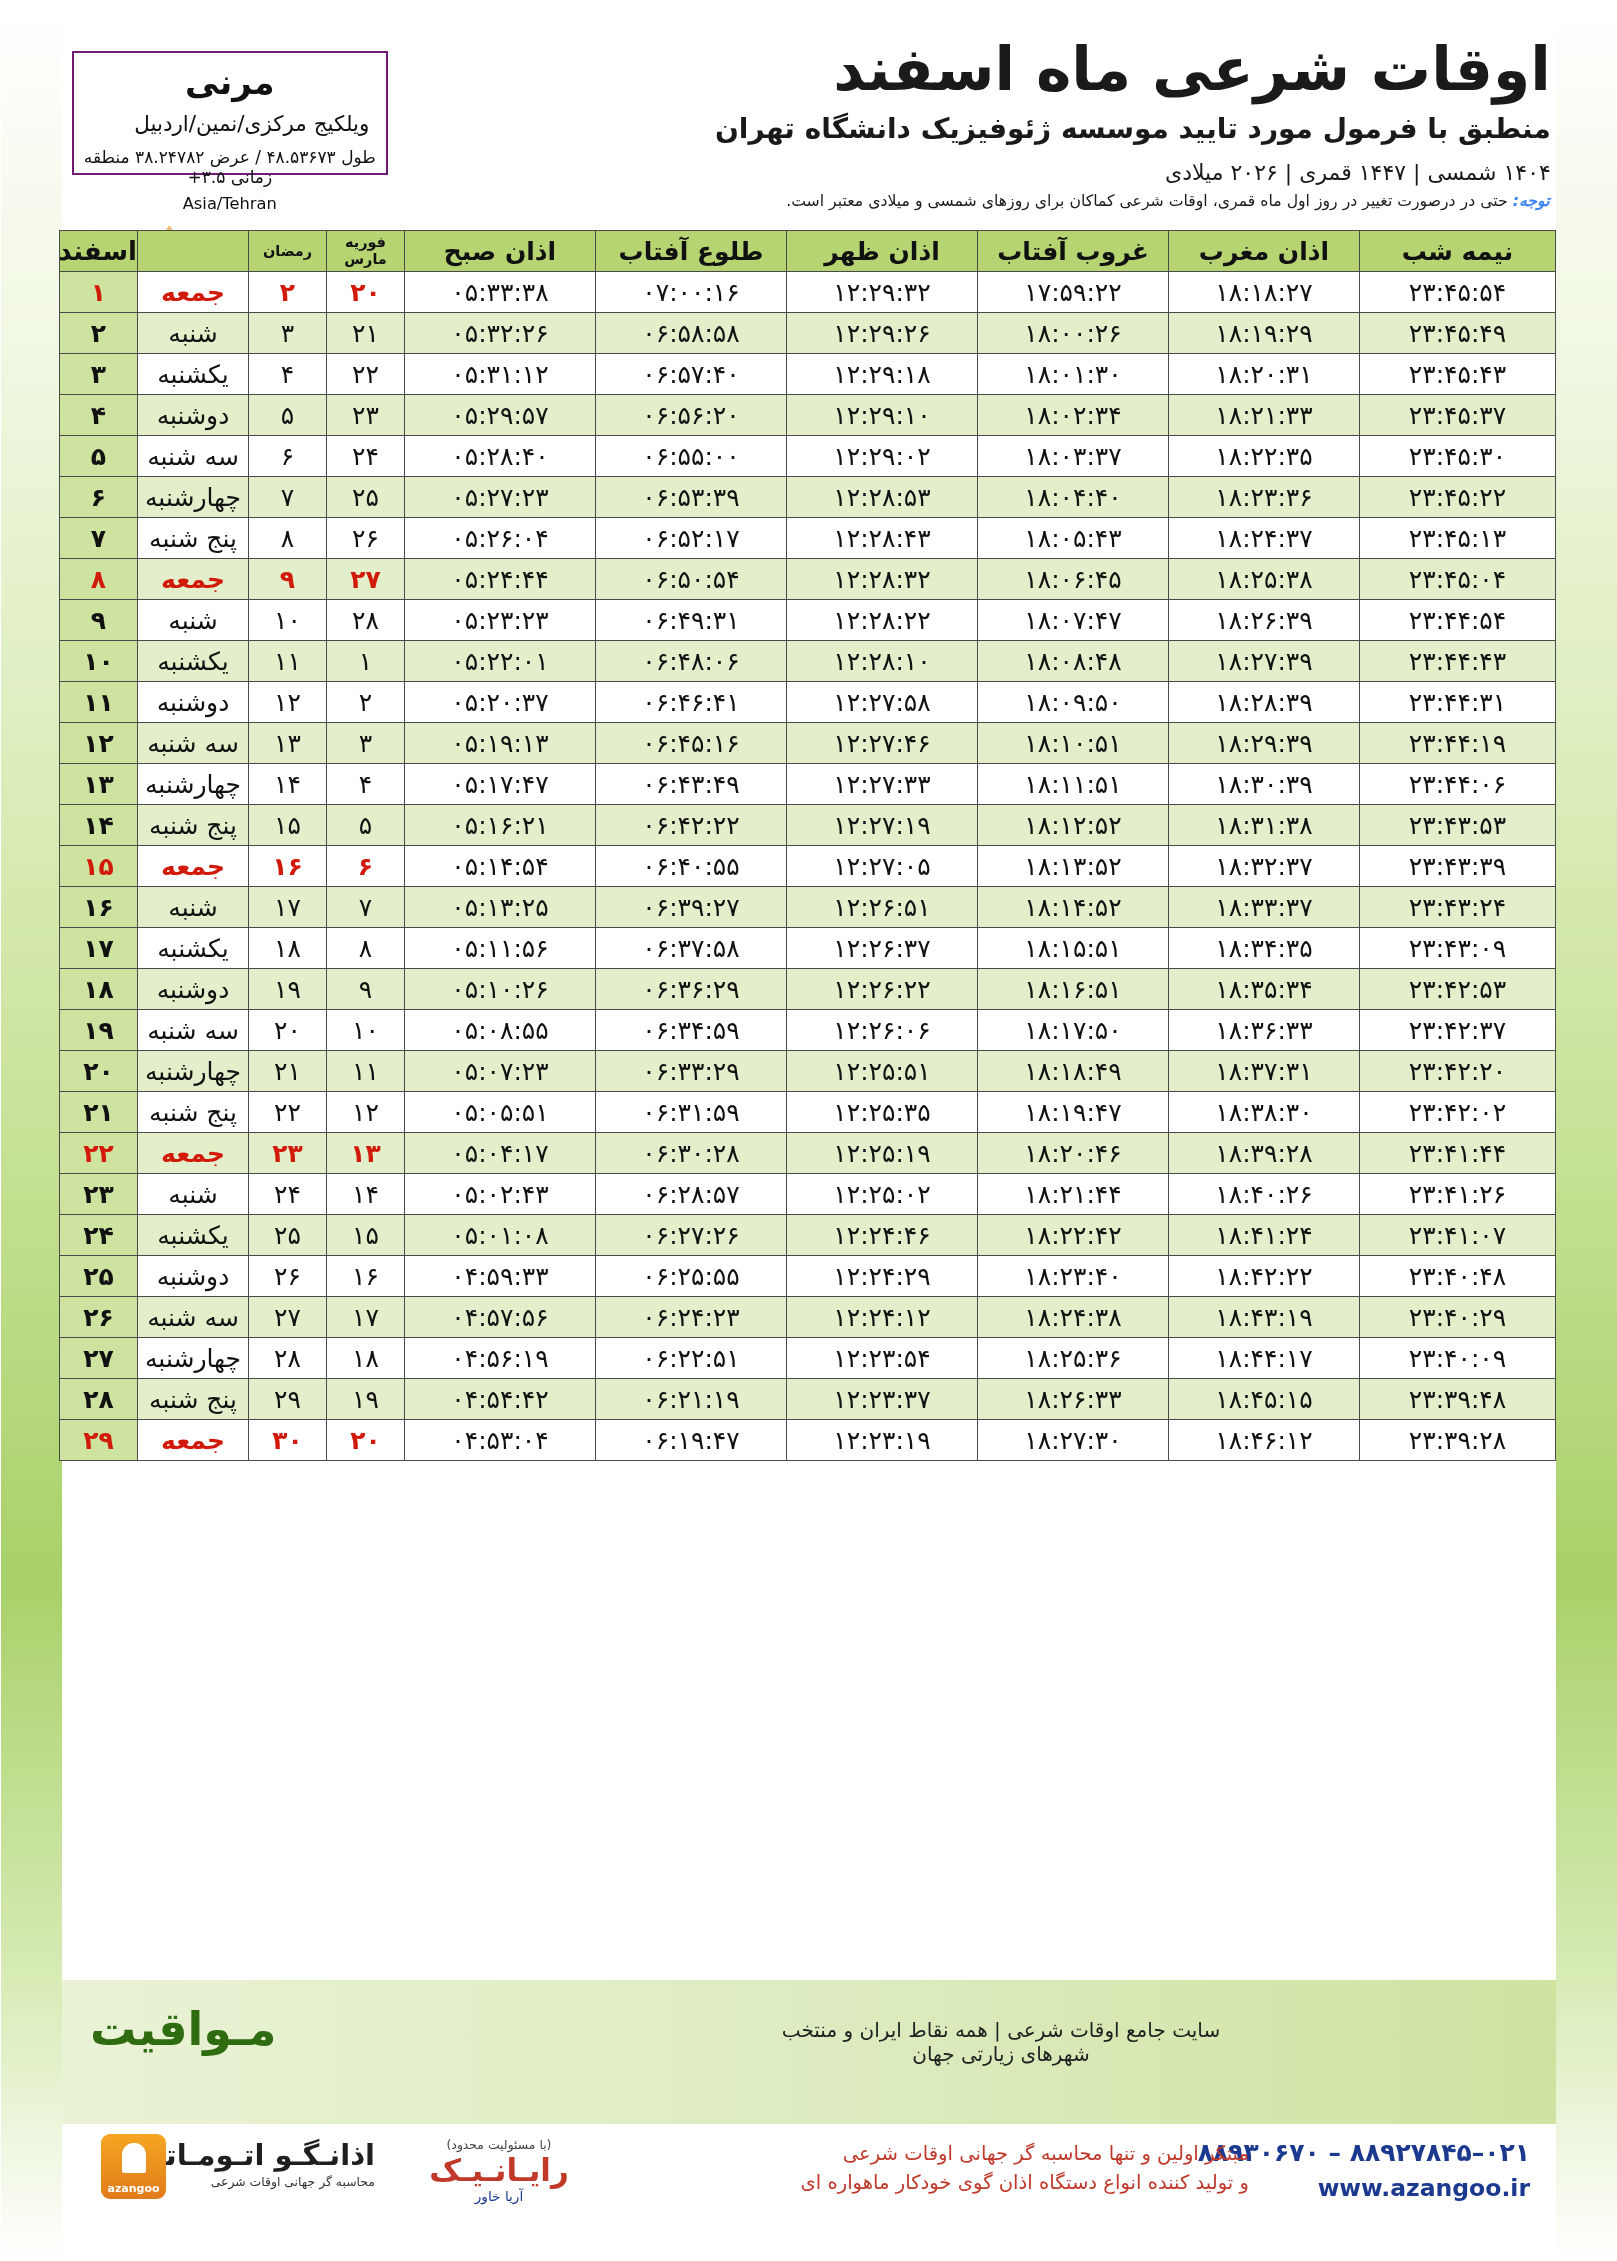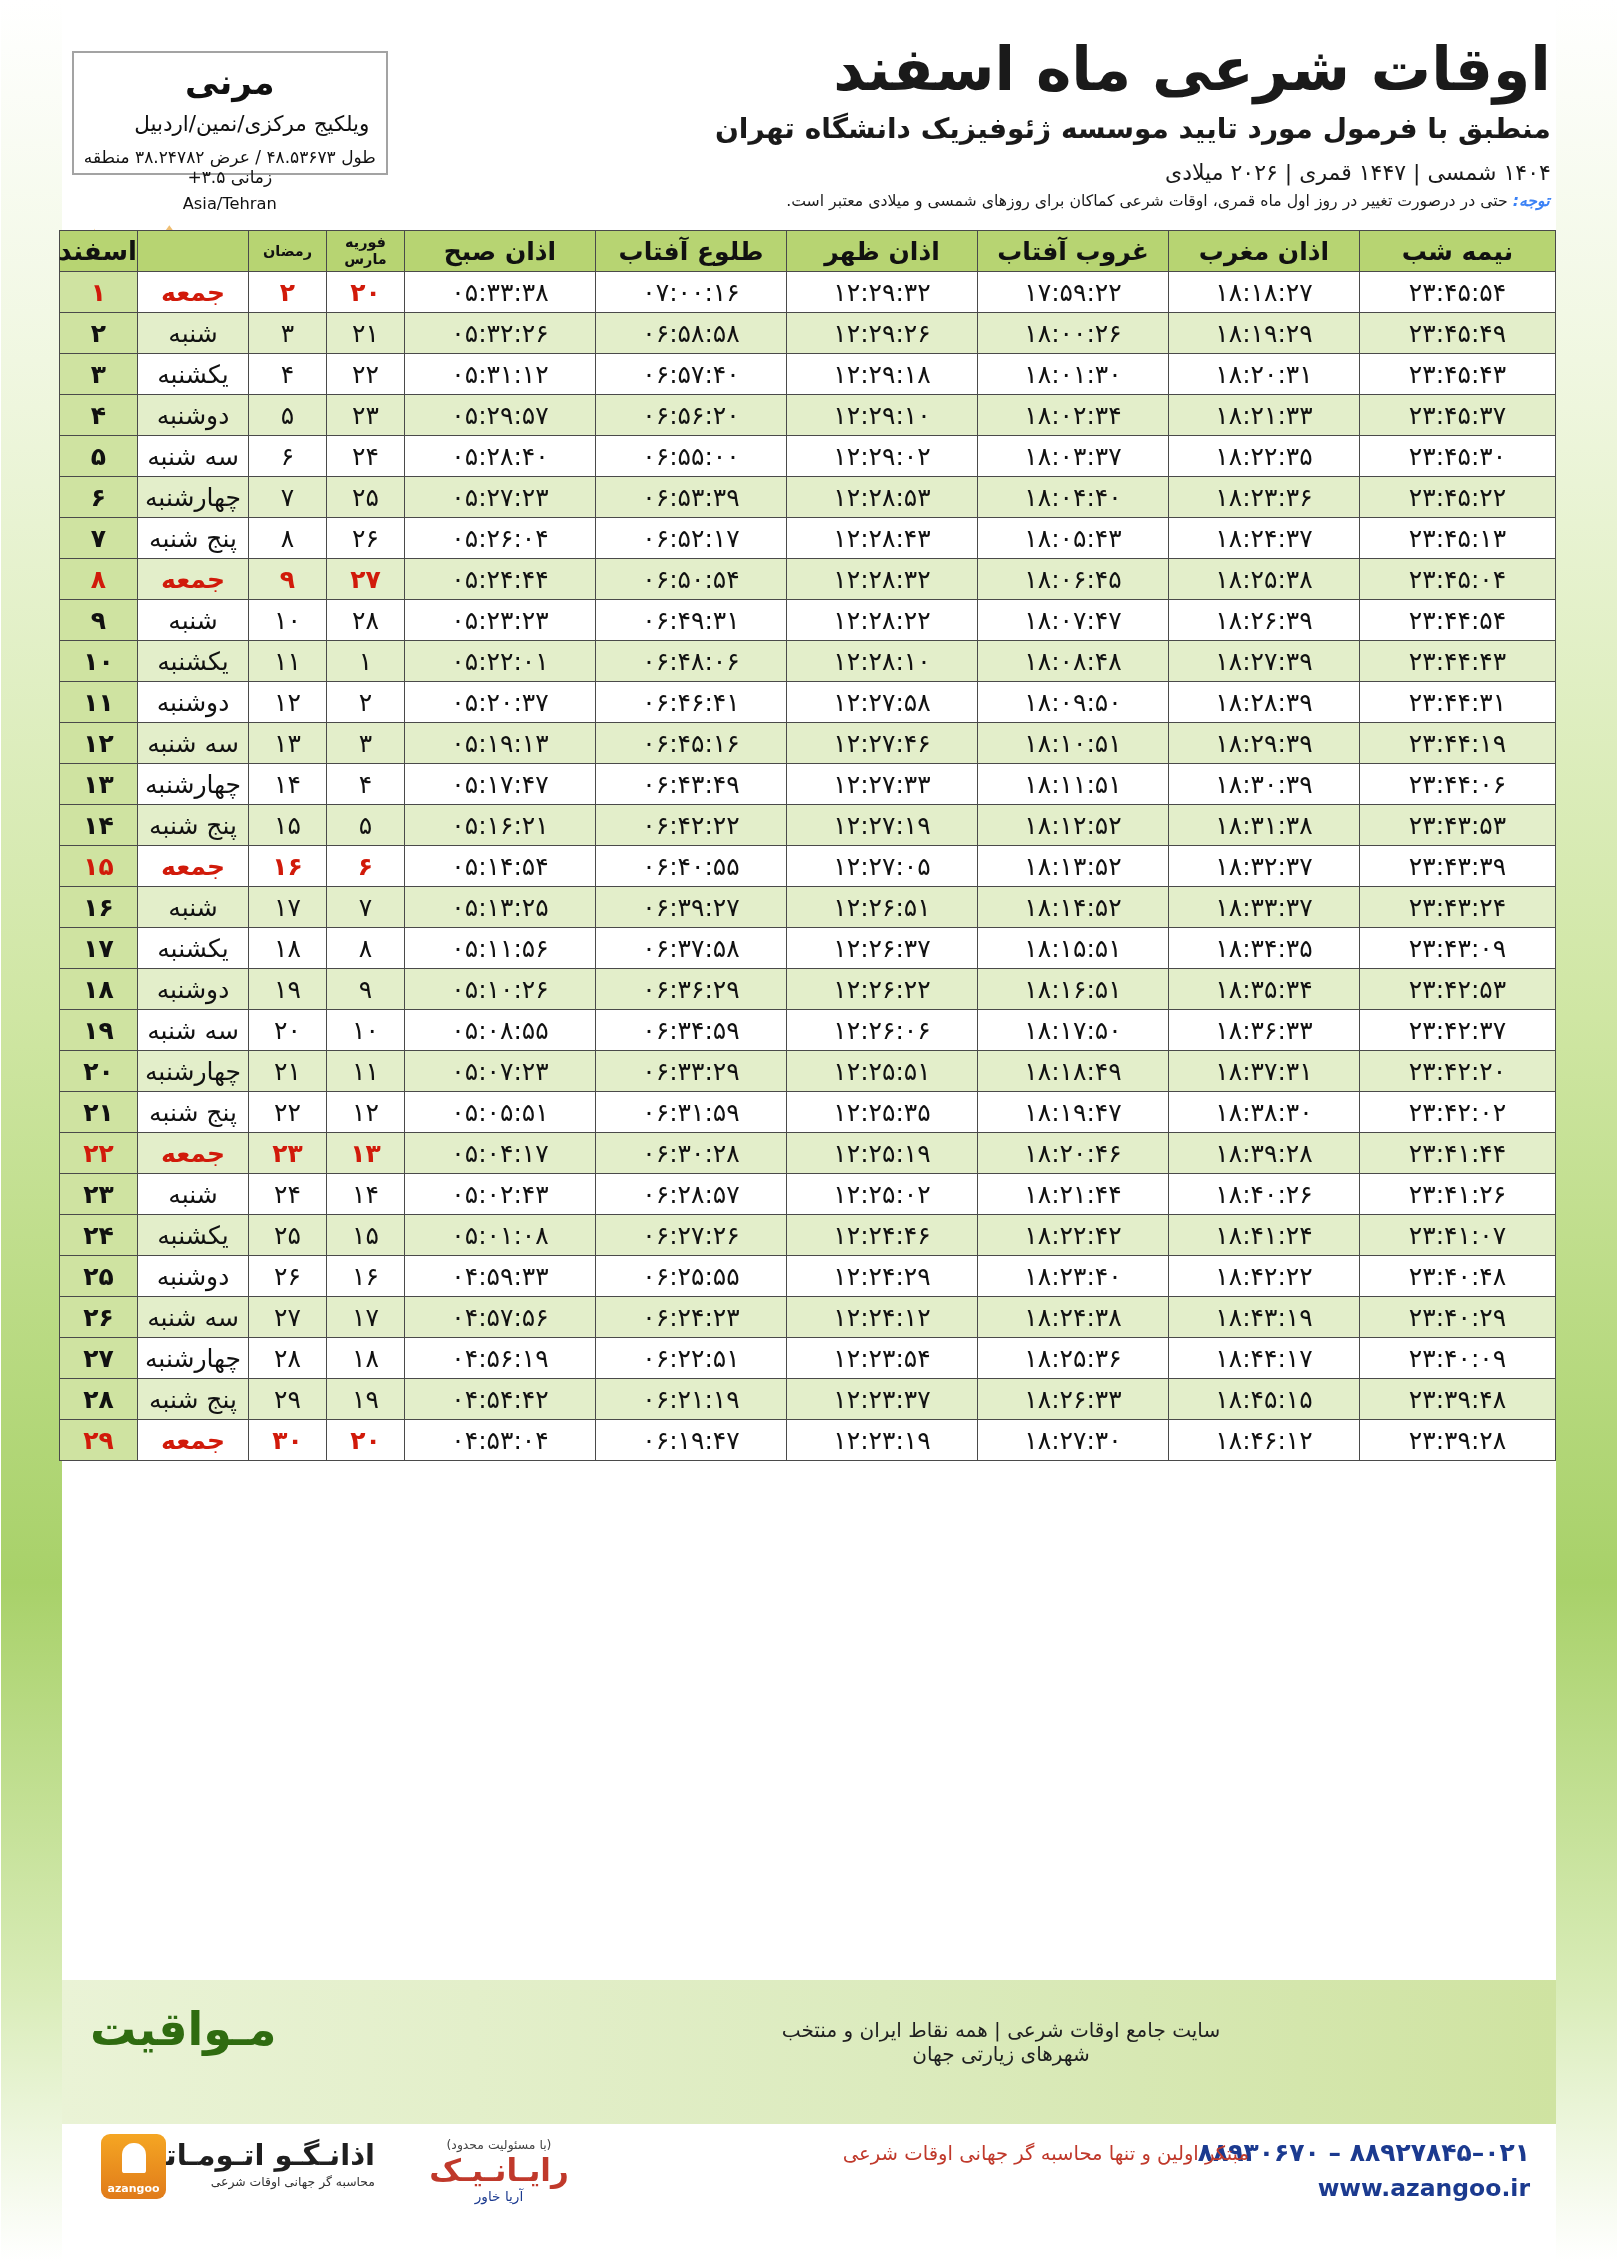--- a/index.html
+++ b/index.html
@@ -18,21 +18,21 @@
   .edge-left { left:0; }
   .edge-right { right:0; }
 
   .page { position:absolute; inset:0; }
 
   
   .header { position:absolute; top:31px; right:62px; left:62px; height:196px; }
 
   .loc-box {
     position:absolute; top:19.6px; left:9.8px; width:316px; height:124px;
-    border:2px solid #a3a3a3; background:#ffffff;
+    border:2px solid #701a75; background:#ffffff;
     text-align:center; box-sizing:border-box; padding-top:9px;
   }
   .loc-name { font-size:34px; font-weight:bold; color:#111; letter-spacing:0.7px; }
   .loc-sub  { font-size:21.5px; color:#111; margin-top:9px;margin-left:44px; }
   .loc-coords { font-size:17px; color:#111; margin-top:11.7px; }
   .loc-tz { font-size:16.3px; color:#111; margin-top:6.5px; }
 
   .title-wrap { position:absolute; top:6.5px; right:5.2px; text-align:right; width:848px; }
   .title-main { font-size:60px; font-weight:bold; color:#1a1a1a; line-height:1.05; }
   .title-sub  { font-size:28px; font-weight:bold; color:#1a1a1a; margin-top:11.7px; }
@@ -551,20 +551,21 @@
     <div class="mvq-logo">
       <span>مـواقیت</span>
     </div>
   </div>
 
   <div class="footer-bottom">
     <div class="phone">۰۲۱–۸۸۹۲۷۸۴۵ – ۸۸۹۳۰۶۷۰</div>
     <div class="site2">www.azangoo.ir</div>
     <div class="slogan">
       <div>مبتکر اولین و تنها محاسبه گر جهانی اوقات شرعی</div>
+      <div>و تولید کننده انواع دستگاه اذان گوی خودکار ماهواره ای</div>
     </div>
 
     <div class="brand-rayaneh">
       <div class="t1">(با مسئولیت محدود)</div>
       <div class="t2">رایـانـیـک</div>
       <div class="t3">آریا خاور</div>
     </div>
 
     <div class="brand-azan">
       <div class="box">اذانـگـو اتـومـاتـیـک</div>

